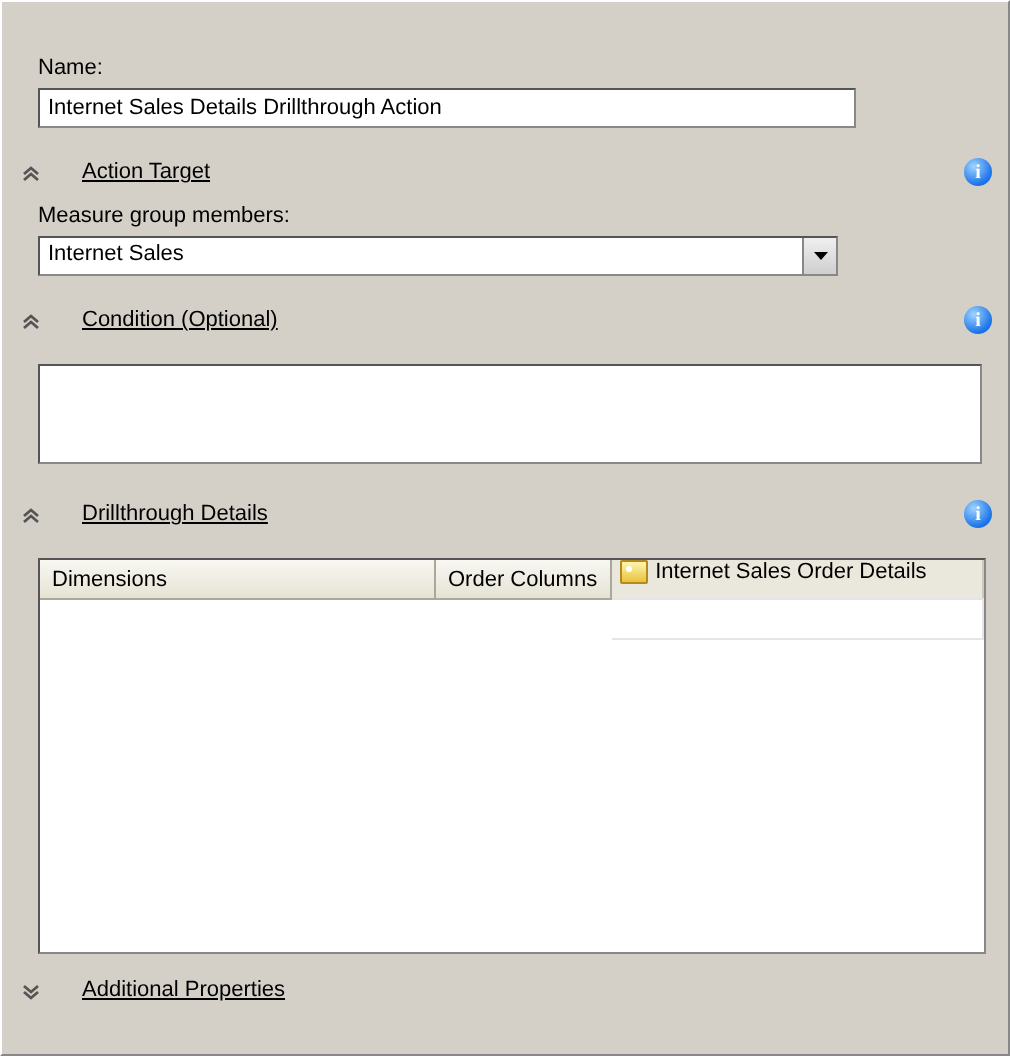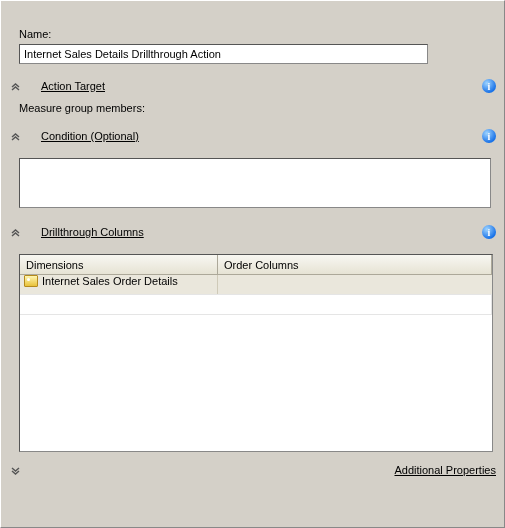--- a/index.html
+++ b/index.html
@@ -93,21 +93,21 @@
 
   .grid-wrap {
     width: 474px;
     height: 198px;
     border: 1px solid #888;
     border-top-color: #555;
     border-left-color: #555;
     background: #fff;
     margin-top: 6px;
     display: flex;
-    flex-direction: column;
+    flex-direction: row;
   }
   .grid-header {
     display: flex;
     background: #ece9d8;
     border-bottom: 1px solid #aca899;
     height: 20px;
   }
   .grid-header-cell {
     padding: 2px 6px;
     border-right: 1px solid #aca899;
@@ -164,20 +164,28 @@
       <svg width="9" height="9" viewBox="0 0 9 9">
           <path d="M1 5 L4.5 2 L8 5" stroke="#555" stroke-width="1.4" fill="none"></path>
           <path d="M1 8 L4.5 5 L8 8" stroke="#555" stroke-width="1.4" fill="none"></path>
         </svg>
     </span>
     <span class="section-title">Action Target</span>
     <span class="info-icon">i</span>
   </div>
   <div class="section-body">
     <div>Measure group members:</div>
+    <div class="select-wrap">
+      <div class="select-text">Internet Sales</div>
+      <div class="select-btn">
+        <svg viewBox="0 0 7 4">
+            <path d="M0 0 L3.5 4 L7 0 Z" fill="#000"></path>
+          </svg>
+      </div>
+    </div>
   </div>
 
   
   <div class="section-header">
     <span class="expand-icon">
       <svg width="9" height="9" viewBox="0 0 9 9">
           <path d="M1 5 L4.5 2 L8 5" stroke="#555" stroke-width="1.4" fill="none"></path>
           <path d="M1 8 L4.5 5 L8 8" stroke="#555" stroke-width="1.4" fill="none"></path>
         </svg>
     </span>
@@ -189,21 +197,21 @@
   </div>
 
   
   <div class="section-header">
     <span class="expand-icon">
       <svg width="9" height="9" viewBox="0 0 9 9">
           <path d="M1 5 L4.5 2 L8 5" stroke="#555" stroke-width="1.4" fill="none"></path>
           <path d="M1 8 L4.5 5 L8 8" stroke="#555" stroke-width="1.4" fill="none"></path>
         </svg>
     </span>
-    <span class="section-title">Drillthrough Columns</span>
+    <span class="section-title">Drillthrough Details</span>
     <span class="info-icon">i</span>
   </div>
   <div class="section-body">
     <div class="grid-wrap">
       <div class="grid-header">
         <div class="grid-header-cell col-dim">Dimensions</div>
         <div class="grid-header-cell col-ret">Order Columns</div>
       </div>
       <div class="grid-body">
         <div class="grid-row selected">
@@ -213,21 +221,21 @@
           </div>
         </div>
         <div class="grid-row placeholder-row">
           <div class="grid-cell col-ret"></div>
         </div>
       </div>
     </div>
   </div>
 
   
-  <div class="section-header" style="margin-top:10px;justify-content:space-between;">
+  <div class="section-header" style="margin-top:10px;">
     <span class="expand-icon">
       <svg width="9" height="9" viewBox="0 0 9 9">
           <path d="M1 2 L4.5 5 L8 2" stroke="#555" stroke-width="1.4" fill="none"></path>
           <path d="M1 5 L4.5 8 L8 5" stroke="#555" stroke-width="1.4" fill="none"></path>
         </svg>
     </span>
     <span class="section-title">Additional Properties</span>
   </div>
   <div class="bottom-spacer"></div>
 </div>

